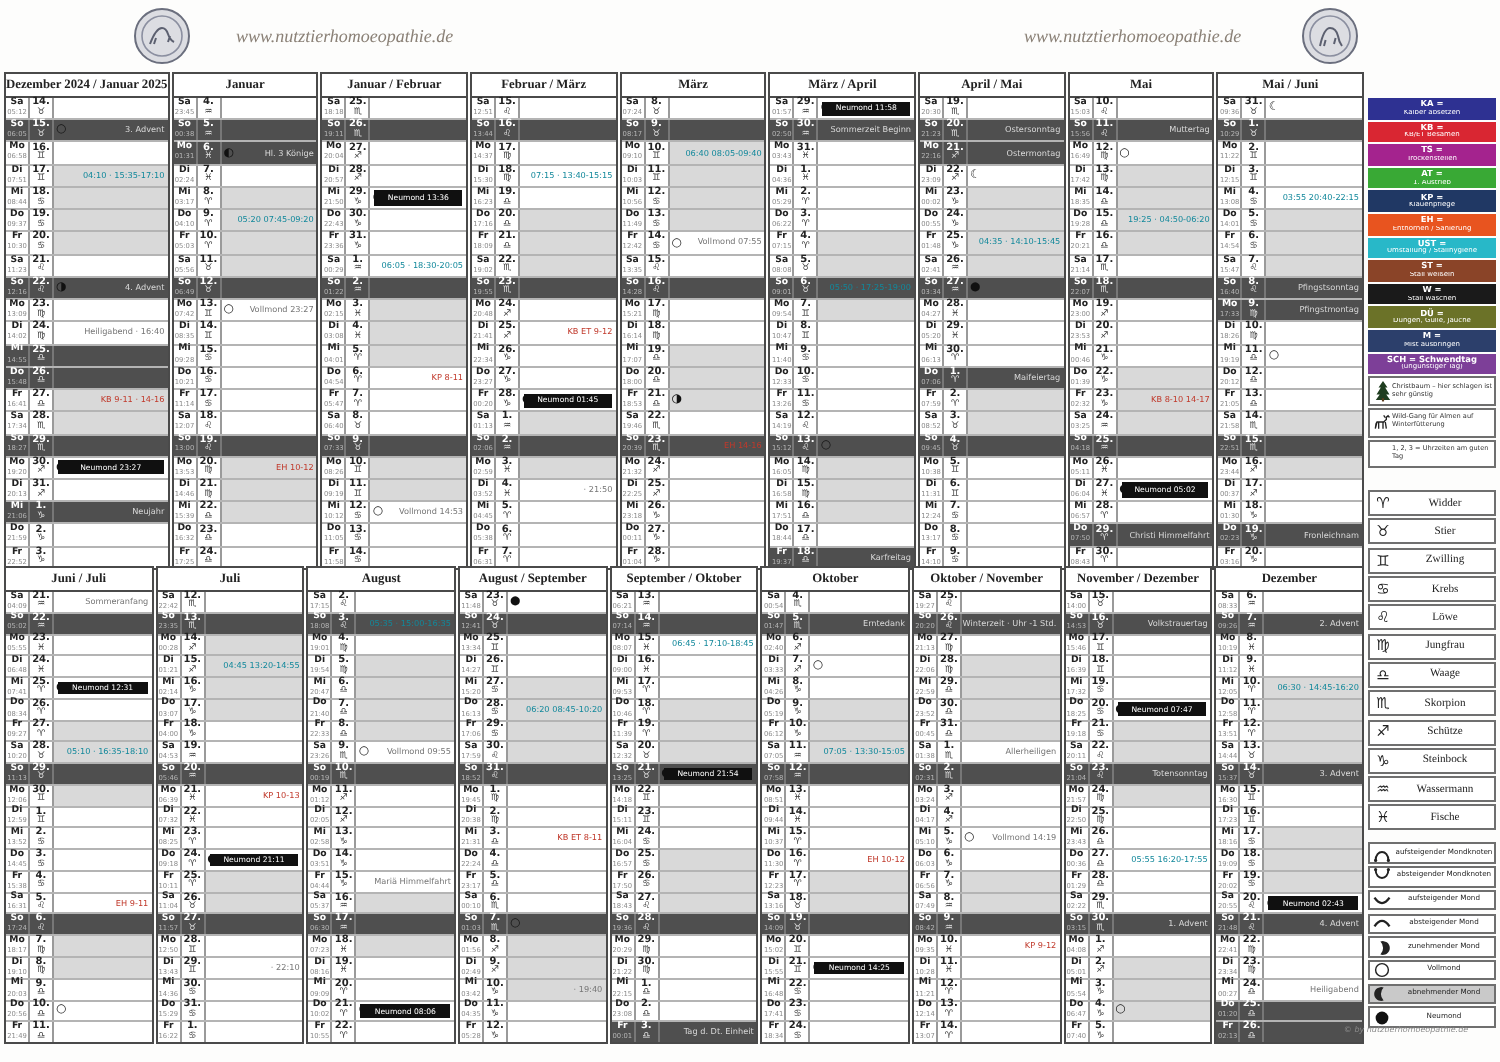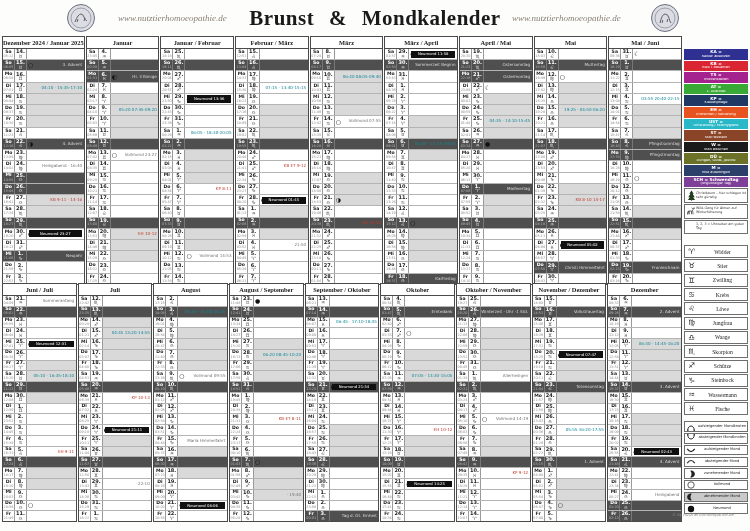--- a/index.html
+++ b/index.html
@@ -80,21 +80,20 @@
 </head>
 <body>
 
 <div class="hdr">
   <svg class="logo logo-l" viewBox="0 0 30 30">
     <circle cx="15" cy="15" r="13.5" fill="#dcdde2" stroke="#6b6f7e" stroke-width="1"></circle>
     <circle cx="15" cy="15" r="10" fill="none" stroke="#8b8fa0" stroke-width=".8"></circle>
     <path d="M9 19 q3 -8 6 -8 q2 0 3 3 q1 3 3 4 M11 19 l1 -3 M18 18 l1 -3" stroke="#5c6070" stroke-width="1" fill="none"></path>
   </svg>
   <span class="hdr-url url-l">www.nutztierhomoeopathie.de</span>
-  <div class="hdr-title">Brunst &amp; Mondkalender</div>
   <span class="hdr-url url-r">www.nutztierhomoeopathie.de</span>
   <svg class="logo logo-r" viewBox="0 0 30 30">
     <circle cx="15" cy="15" r="13.5" fill="#dcdde2" stroke="#6b6f7e" stroke-width="1"></circle>
     <circle cx="15" cy="15" r="10" fill="none" stroke="#8b8fa0" stroke-width=".8"></circle>
     <path d="M10 20 q2 -9 5 -9 q3 0 4 4 q.5 3 2 5 M12 20 l.8 -3 M17 19 l.8 -3" stroke="#5c6070" stroke-width="1" fill="none"></path>
   </svg>
 </div>
 
 <div id="cal-top" class="cal">
   <div class="cols">

